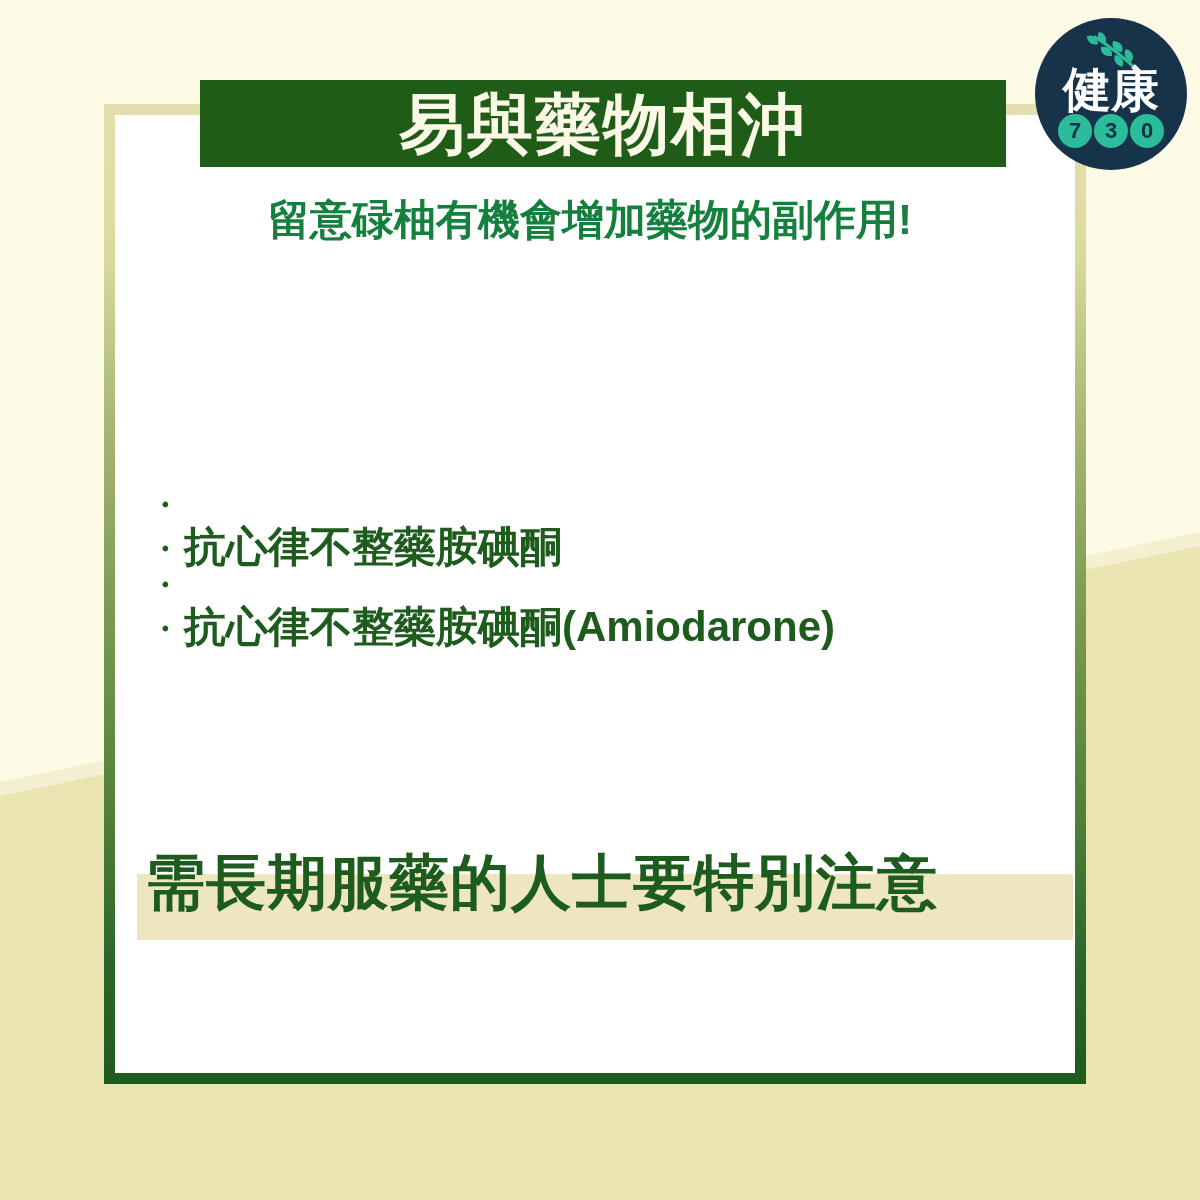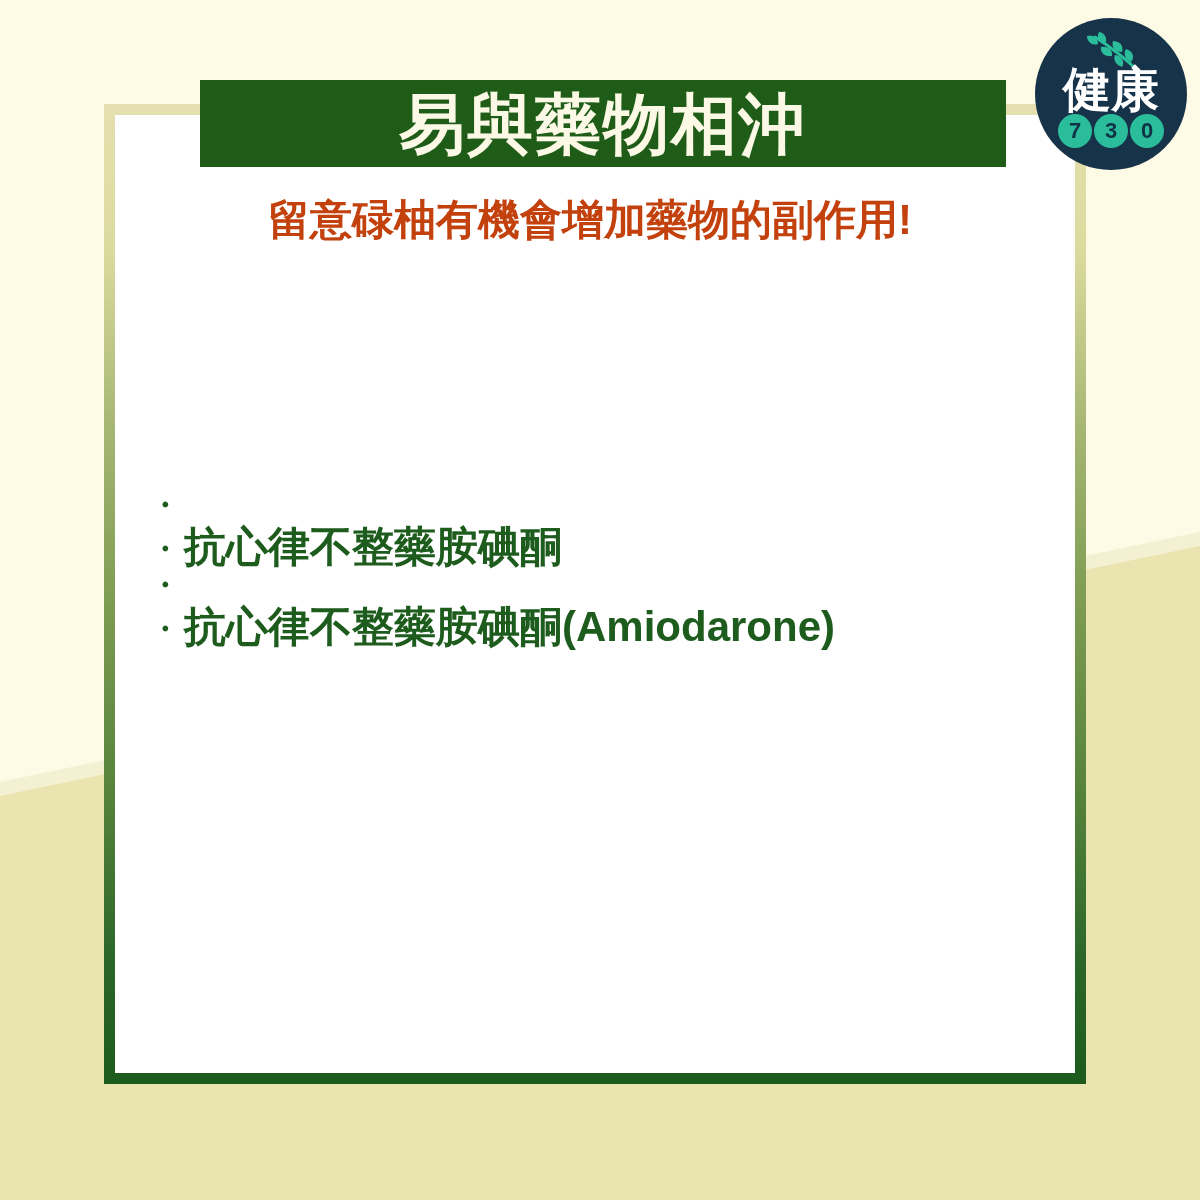--- a/index.html
+++ b/index.html
@@ -86,21 +86,21 @@
     white-space: nowrap;
   }
 
   
   .subtitle {
     position: absolute;
     left: 140px;
     top: 196px;
     width: 900px;
     text-align: center;
-    color: #c2410c;
+    color: #15803d;
     font-size: 42px;
     font-weight: bold;
     letter-spacing: 0px;
     line-height: 1.15;
     white-space: nowrap;
   }
 
   
   .lead {
     position: absolute;
@@ -258,20 +258,24 @@
     </li>
     <li>
       <span class="dot">・</span>
     </li>
     <li>
       <span class="dot">・</span>
       <span class="txt">抗心律不整藥胺碘酮(Amiodarone)</span>
     </li>
   </ul>
 
+  <div class="highlight-wrap">
+    <div class="highlight-band"></div>
+    <div class="highlight-text">需長期服藥的人士要特別注意</div>
+  </div>
 
   <div class="logo">
     <div class="logo-disc"></div>
     <svg class="logo-leaf" viewBox="0 0 70 48">
       <path d="M8 6 C14 4 19 8 19 14 C13 16 8 12 8 6 Z" fill="#2BBD9B"></path>
       <path d="M20 2 C26 3 29 9 26 14 C20 13 17 7 20 2 Z" fill="#2BBD9B"></path>
       <path d="M22 17 C29 16 34 20 33 26 C26 27 21 23 22 17 Z" fill="#2BBD9B"></path>
       <path d="M34 11 C41 11 45 16 43 22 C36 22 32 17 34 11 Z" fill="#2BBD9B"></path>
       <path d="M36 25 C43 26 46 32 43 37 C37 35 34 30 36 25 Z" fill="#2BBD9B"></path>
       <path d="M47 19 C54 21 56 27 52 32 C46 29 44 24 47 19 Z" fill="#2BBD9B"></path>

